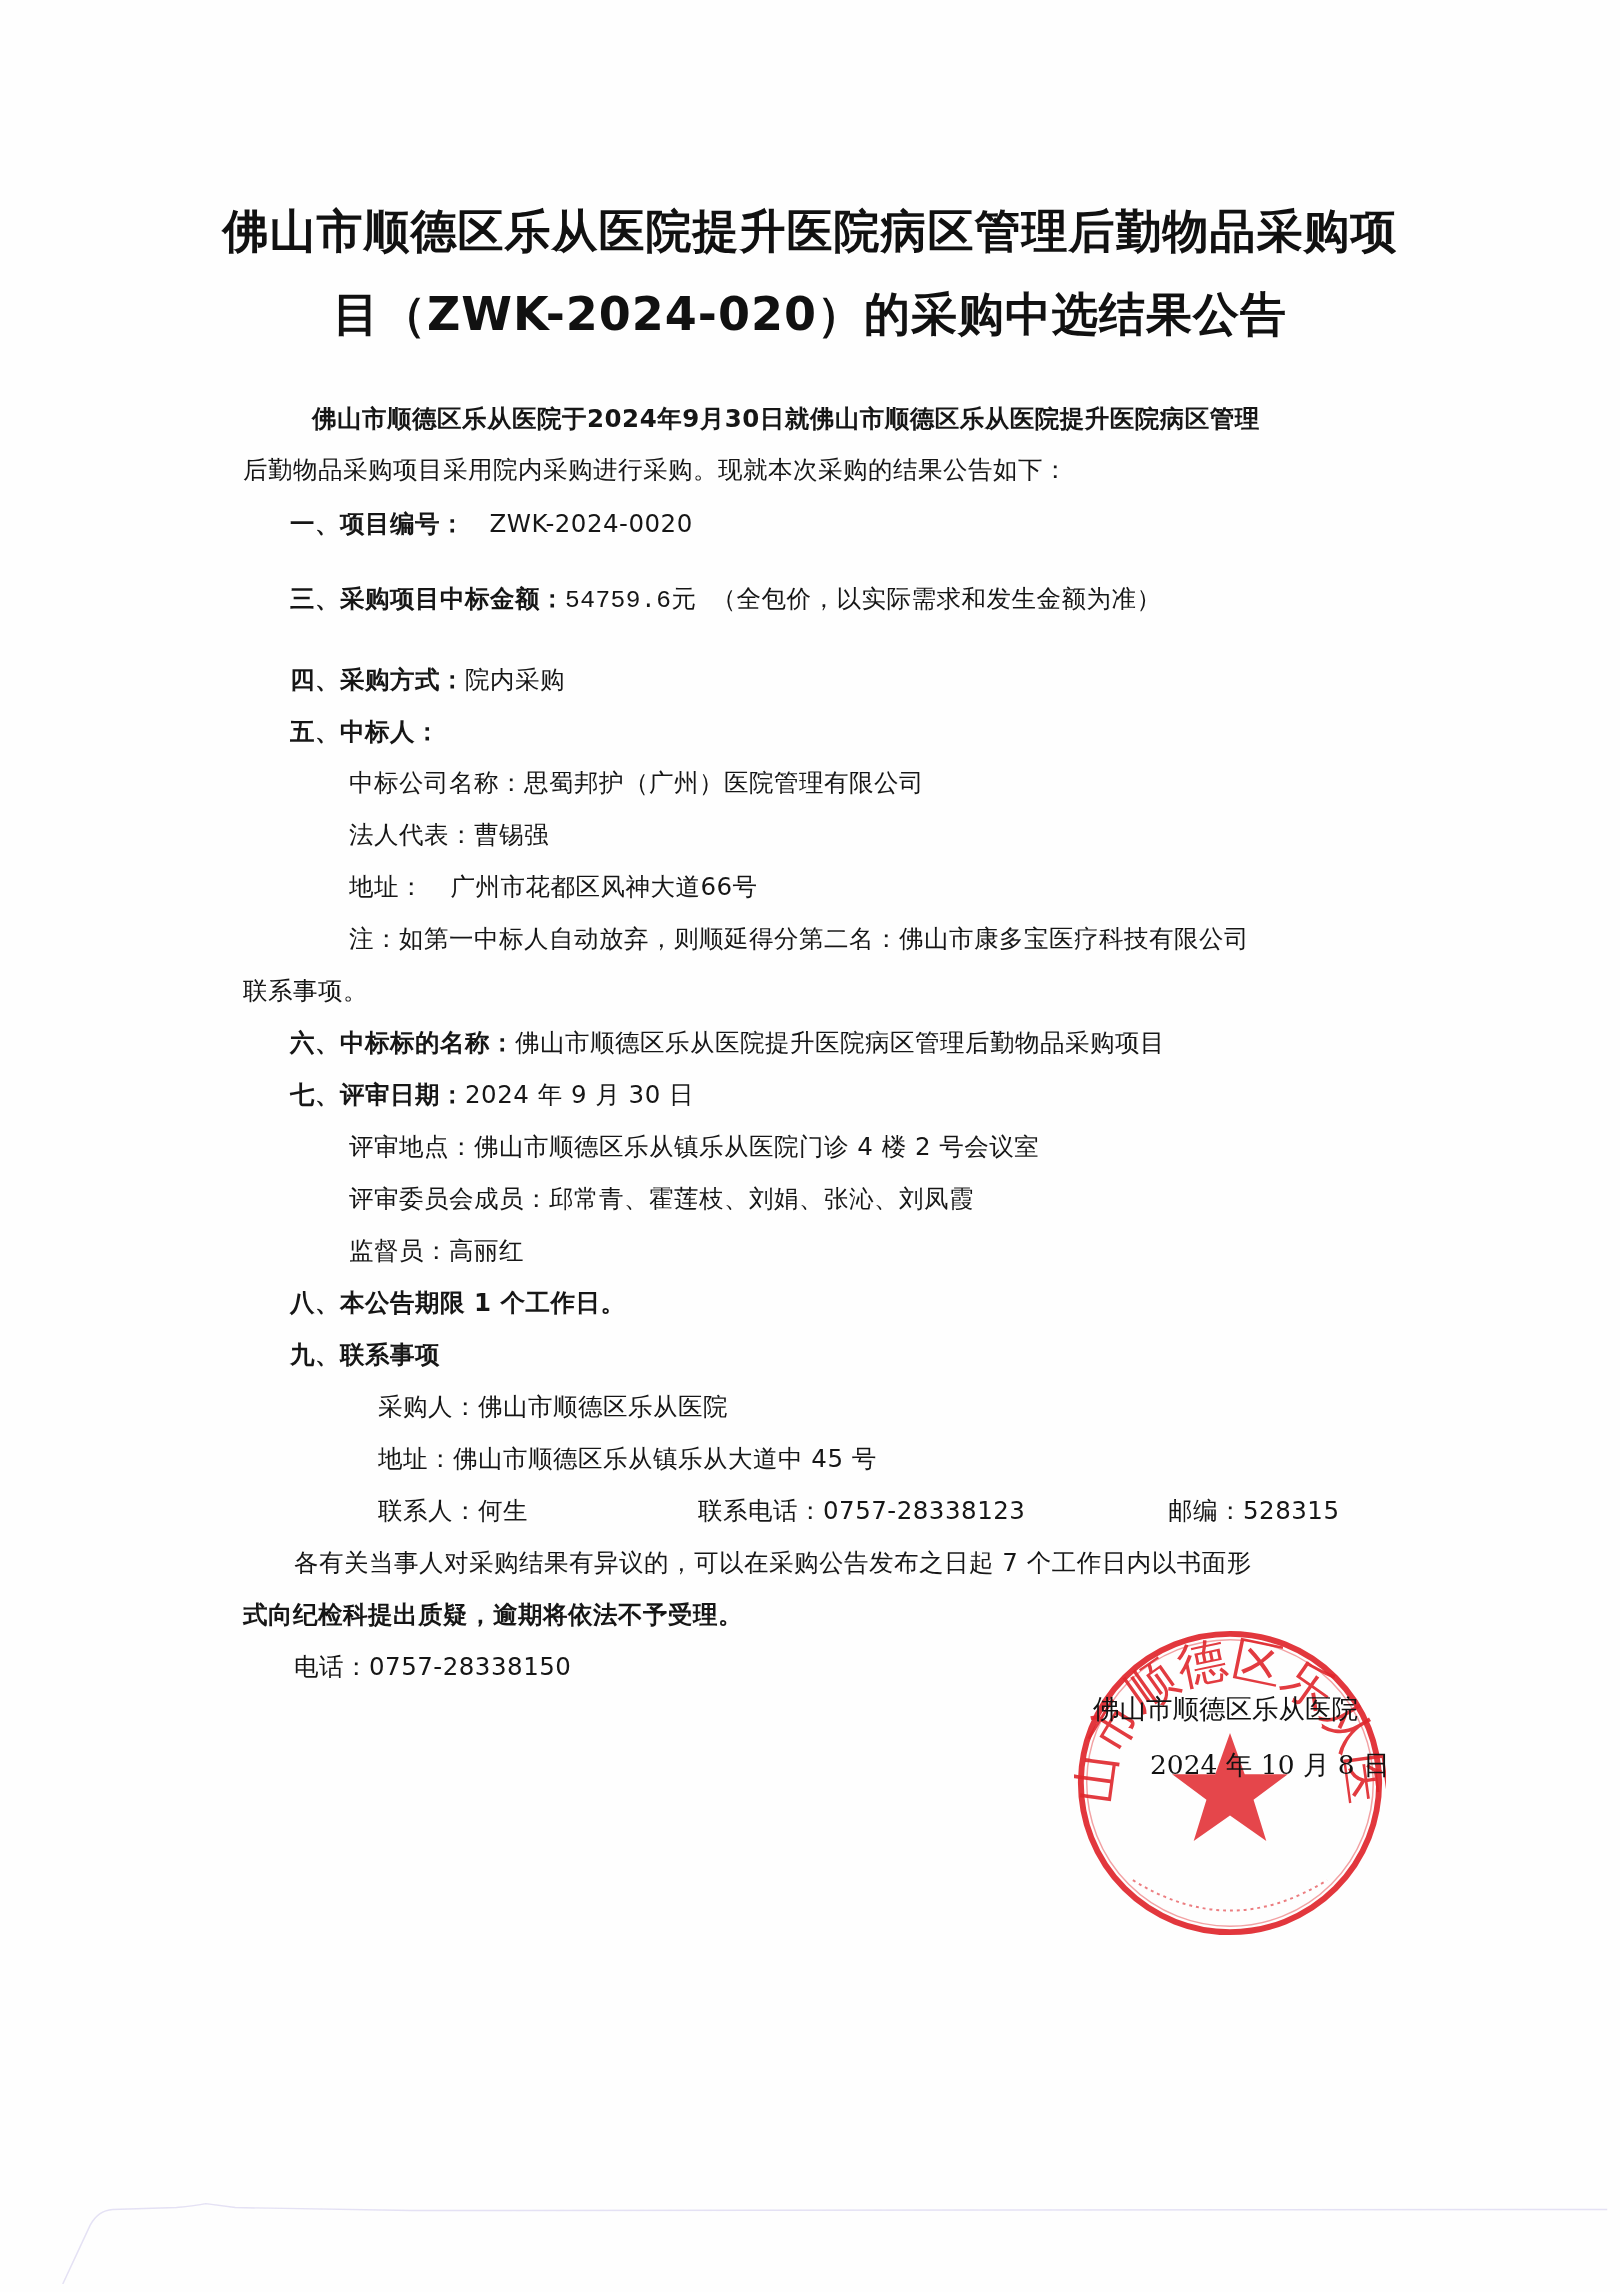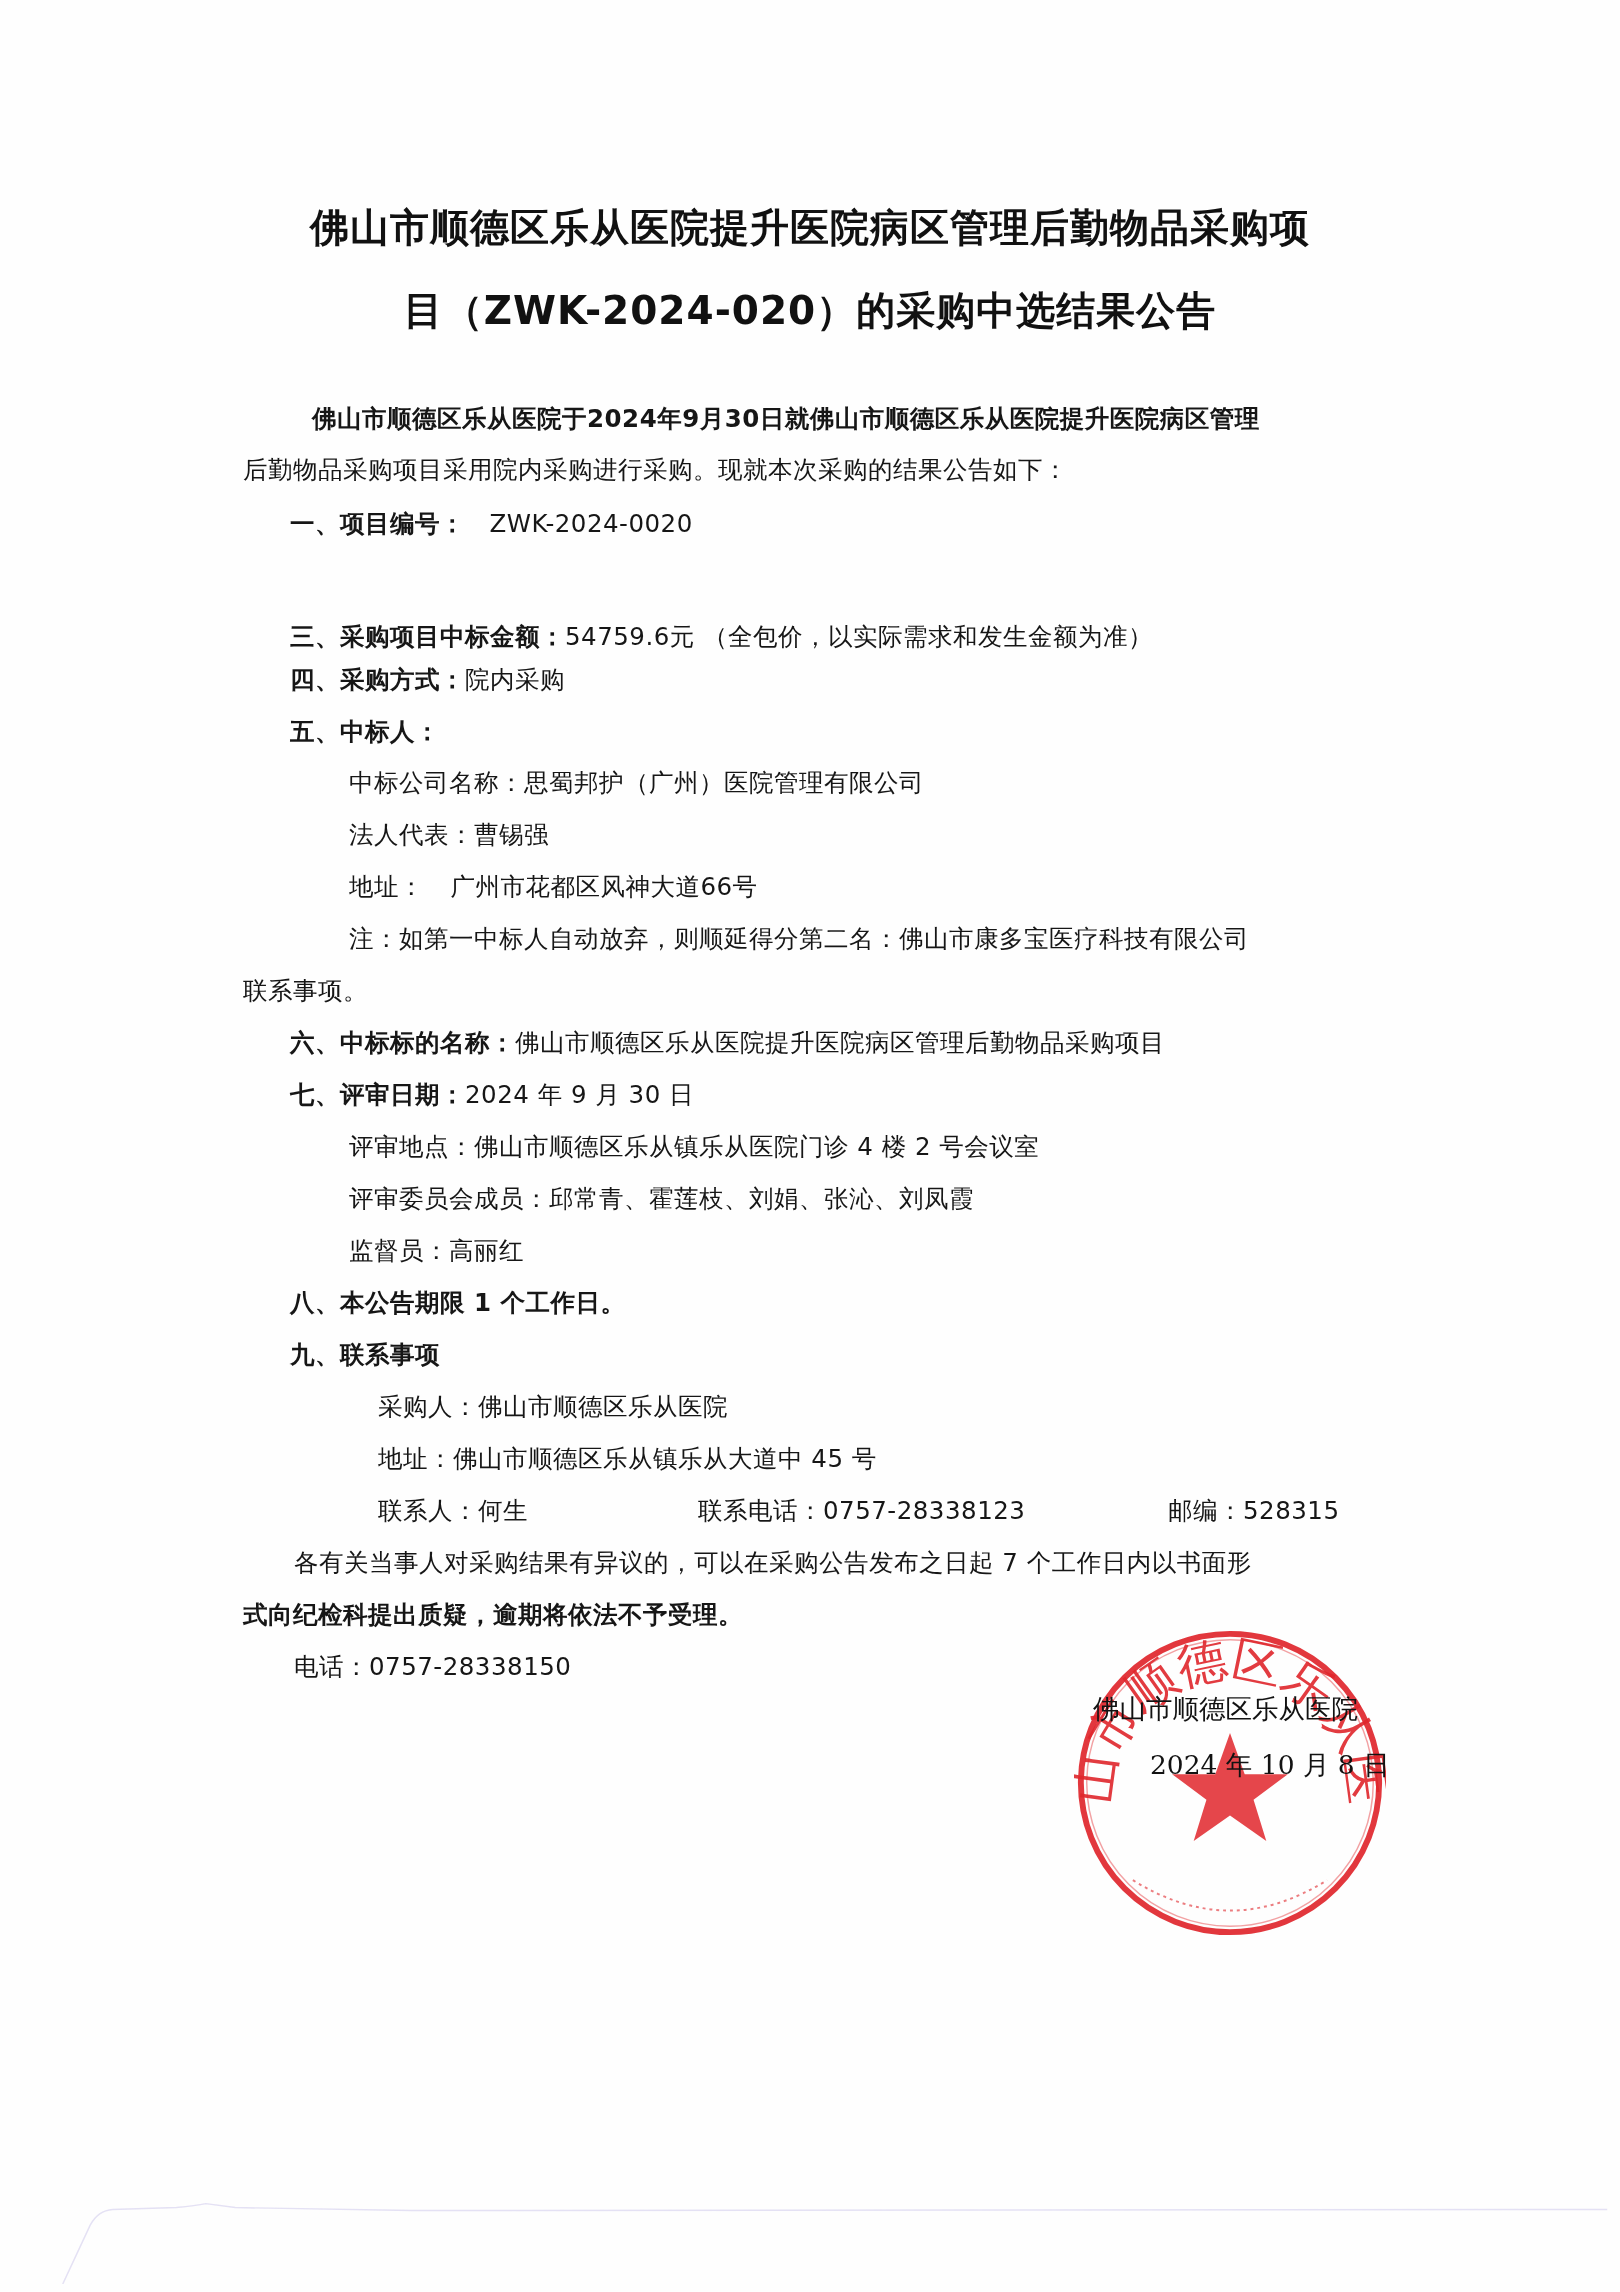--- a/index.html
+++ b/index.html
@@ -4,21 +4,21 @@
   <style>
     html, body { margin: 0; padding: 0; background: #ffffff; }
     body {
       width: 1620px; height: 2293px; position: relative; overflow: hidden;
       font-family: "DejaVu Sans", "Liberation Sans", sans-serif;
       color: #141414;
     }
     .page { position: absolute; left: 0; top: 0; width: 1620px; height: 2293px; background: #fefefe; }
     .title {
       position: absolute; left: 0; width: 1620px; text-align: center;
-      font-size: 39px; font-weight: bold; letter-spacing: 1px; color: #111;
+      font-size: 46px; font-weight: bold; letter-spacing: 1px; color: #111;
     }
     .title.l1 { top: 201px; }
     .title.l2 { top: 284px; }
     .line {
       position: absolute; font-size: 24.5px; white-space: nowrap; color: #161616;
       letter-spacing: 0.5px;
     }
     .h { font-weight: bold; }
     .gap { display: inline-block; }
     
@@ -40,21 +40,21 @@
   <div class="line" style="left:312px; top:402px;font-weight:bold;">佛山市顺德区乐从医院于2024年9月30日就佛山市顺德区乐从医院提升医院病区管理</div>
   <div class="line" style="left:243px; top:453px;">后勤物品采购项目采用院内采购进行采购。现就本次采购的结果公告如下：</div>
 
   <div class="line" style="left:290px; top:507px;">
     <span class="h">一、项目编号：</span>
     <span class="gap" style="width:7.8px"></span>
     <span>ZWK-2024-0020</span>
   </div>
 
 
-  <div class="line" style="left:290px; top:620px;">
+  <div class="line" style="left:290px; top:582px;font-family:Liberation Mono, monospace;">
     <span class="h">三、采购项目中标金额：</span><span>54759.6元 （全包价，以实际需求和发生金额为准）</span>
   </div>
 
   <div class="line" style="left:290px; top:663px;">
     <span class="h">四、采购方式：</span><span>院内采购</span>
   </div>
 
   <div class="line h" style="left:290px; top:715px;">五、中标人：</div>
   <div class="line" style="left:349px; top:766px;">
     <span>中标公司名称：</span><span>思蜀邦护（广州）医院管理有限公司</span>

